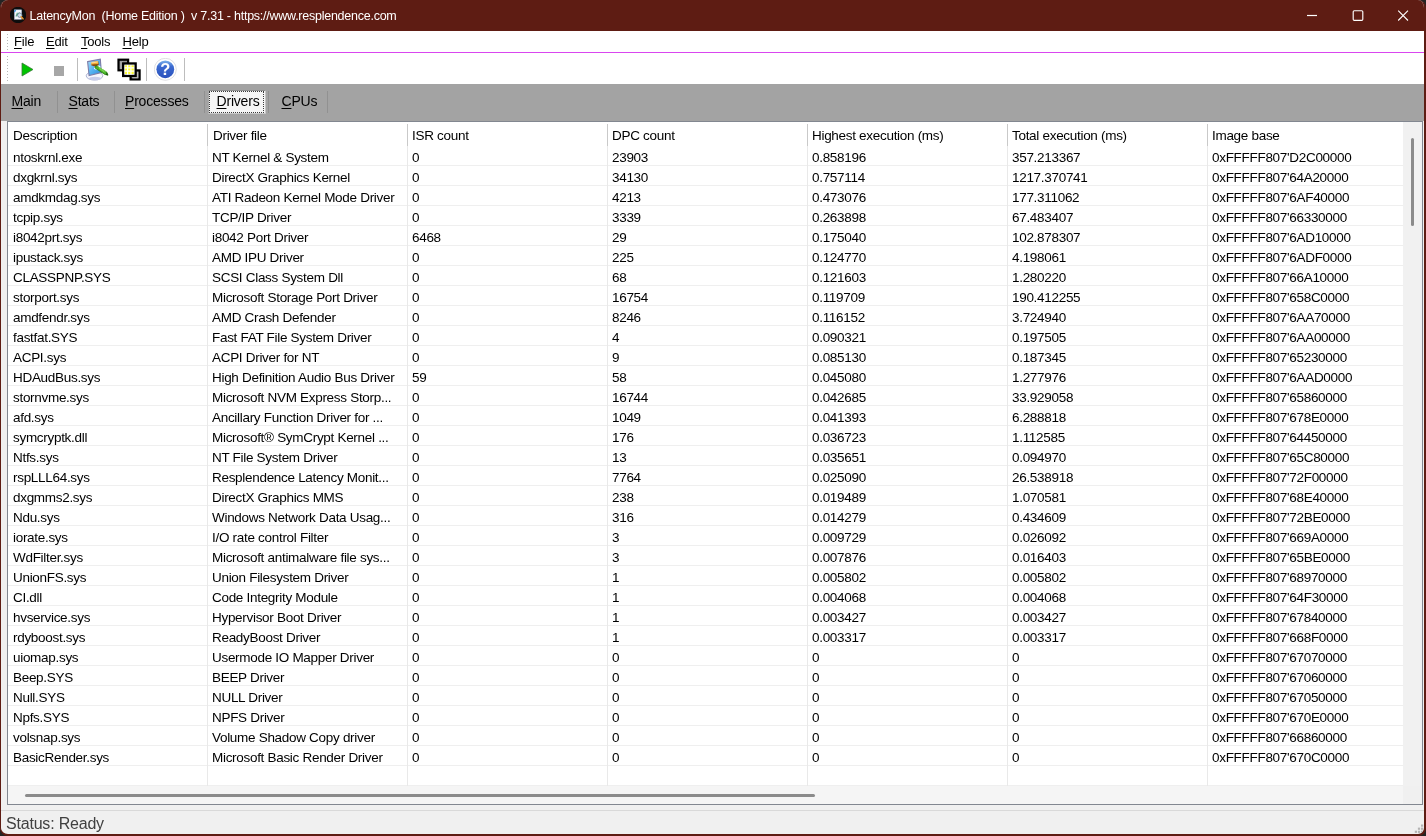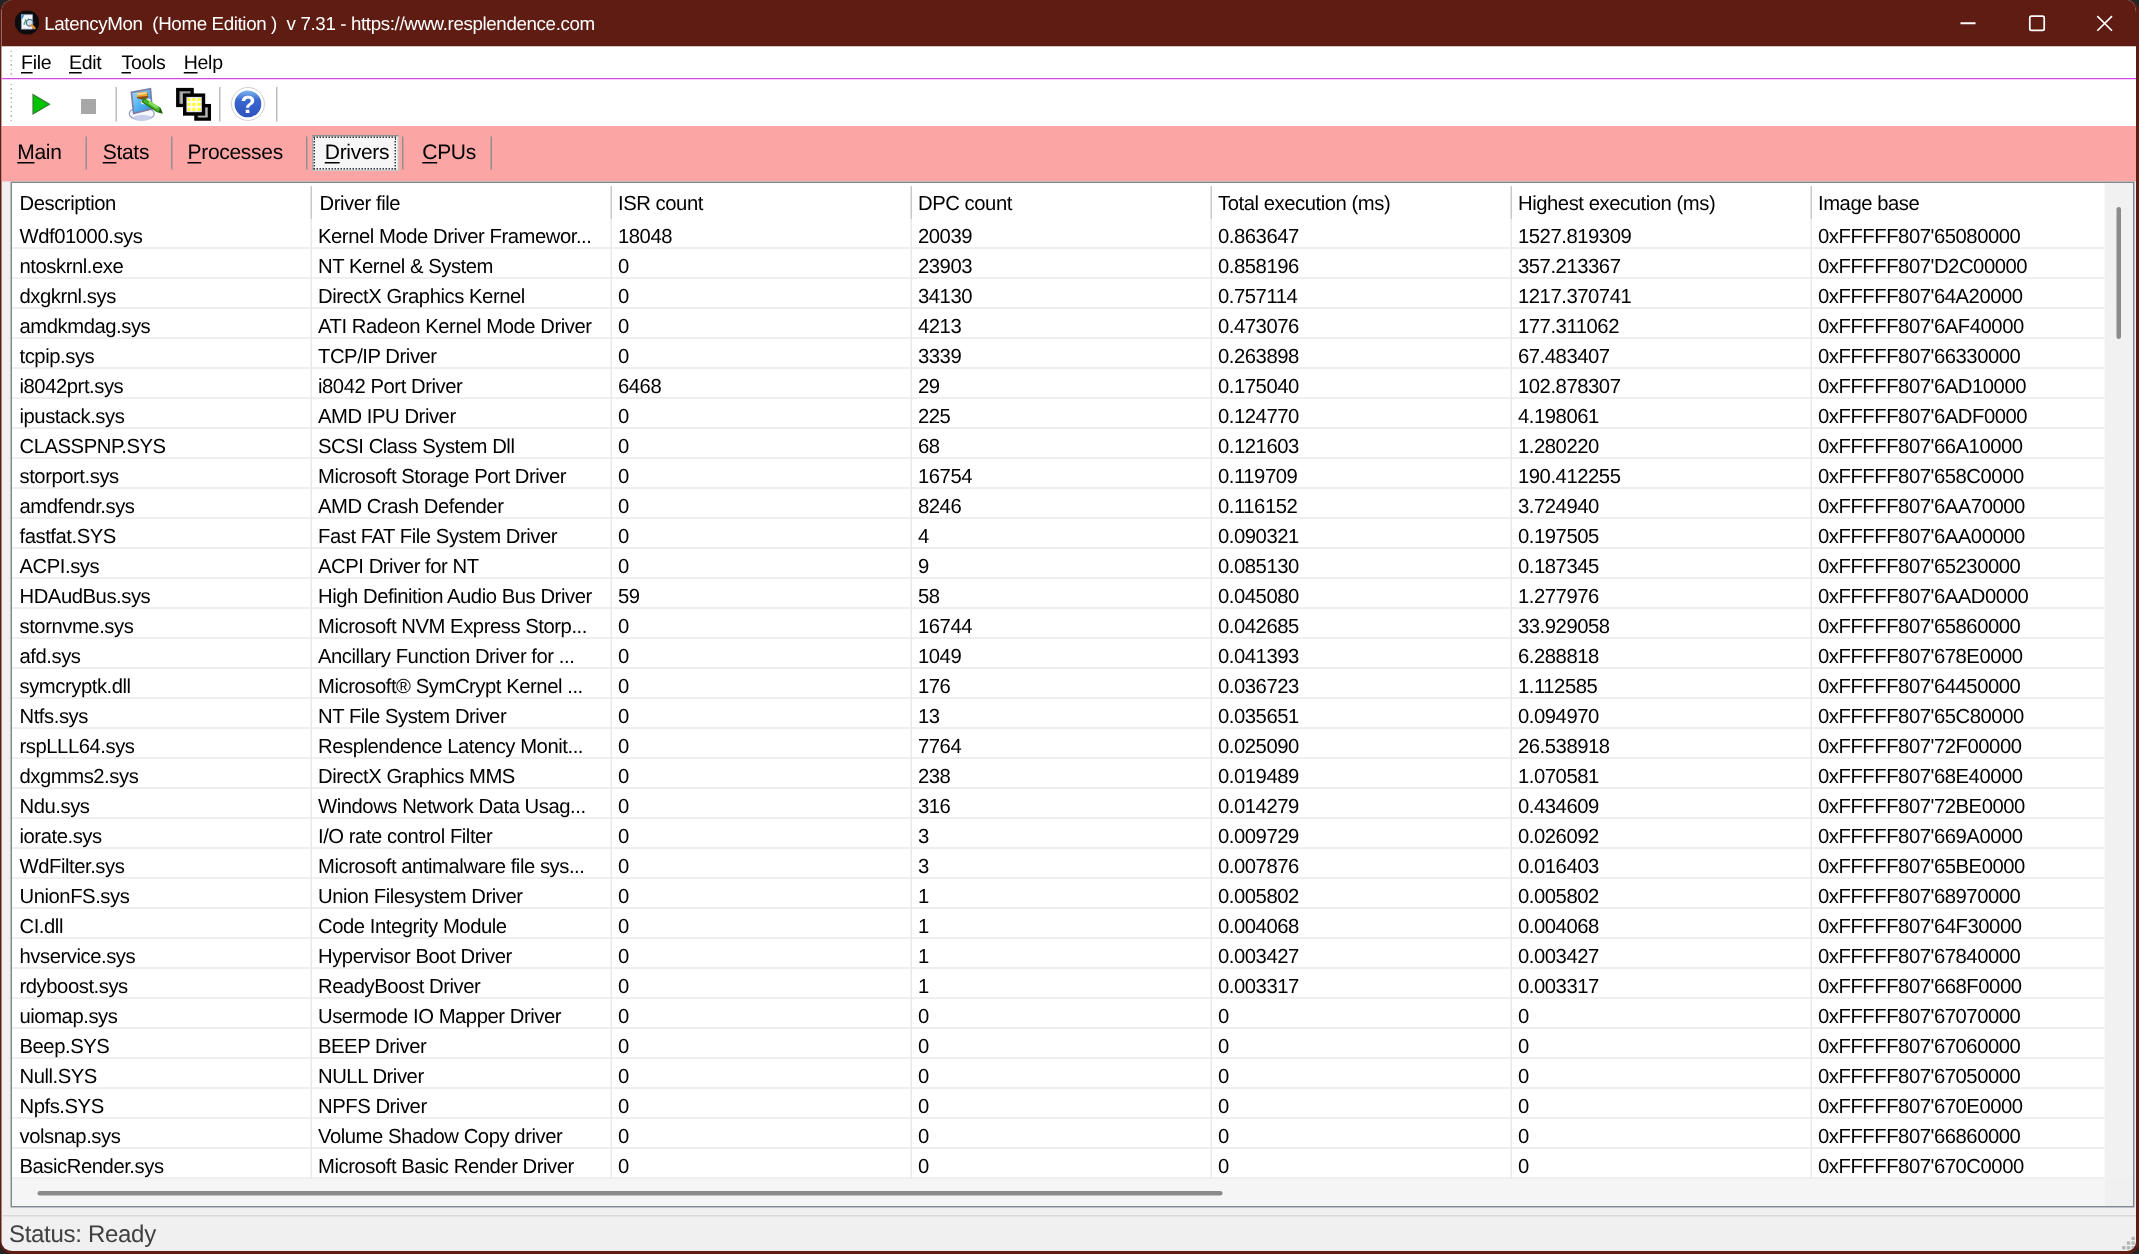--- a/index.html
+++ b/index.html
@@ -17,21 +17,21 @@
 #menubar { position:absolute; left:0; top:31px; width:100%; height:22px; background:#fff;
   border-bottom:1px solid #d946ef; }
 .menuitem { position:absolute; top:0; font-size:13px; letter-spacing:-0.2px; color:#000; line-height:21px; }
 .grip { position:absolute; left:5.5px; width:1.2px;
   background:repeating-linear-gradient(to bottom,#b8b8b8 0 1px,transparent 1px 3px); }
 u { text-decoration:underline; text-underline-offset:2px; }
 
 #toolbar { position:absolute; left:0; top:53px; width:100%; height:31px; background:#fff; }
 .tsep { position:absolute; top:5px; width:1px; height:23px; background:#bdbdbd; }
 
-#tabstrip { position:absolute; left:0; top:84px; width:100%; height:37px; background:#fca5a5;padding-left:25px; }
+#tabstrip { position:absolute; left:0; top:84px; width:100%; height:37px; background:#a3a3a3;padding-left:25px; }
 .tab { position:absolute; top:9px; font-size:14px; letter-spacing:-0.2px; line-height:16px; color:#000; }
 .vsep { position:absolute; top:7px; height:22px; width:1px; background:#919191; }
 #focusbox { position:absolute; left:206.5px; top:5.5px; width:58px; height:24.5px; background:#f6f6f6;
   border:1px solid #c9c9c9; border-top-color:#8f8f8f; border-left-color:#ababab; }
 #focusdots { position:absolute; left:0.5px; top:0.5px; width:55px; height:21.5px; border:1px dotted #3a3a3a; }
 
 #table { position:absolute; left:6px; top:121px; width:1416px; height:684px;
   background:#fff; border:1px solid #828790; }
 #thead { position:absolute; left:0; top:0; width:1395px; height:24px; }
 #tbody { position:absolute; left:0; top:24px; width:1395px; height:640px;
@@ -148,41 +148,32 @@
     <div class="tab" style="left:280.5px"><u>C</u>PUs</div>
     <div class="vsep" style="left:326px"></div>
   </div>
   <div id="table">
     <div id="thead">
         <div class="thr">
       <div class="c c1">Description</div>
           <div class="c c0">Driver file</div>
           <div class="c c2">ISR count</div>
       <div class="c c3">DPC count</div>
-          <div class="c c5">Total execution (ms)</div>
-      <div class="c c4">Highest execution (ms)</div>
+          <div class="c c4">Highest execution (ms)</div>
+      <div class="c c5">Total execution (ms)</div>
           <div class="c c6">Image base</div>
     </div>
       </div>
     <div class="colseph" style="left:199px"></div>
       <div class="colseph" style="left:399px"></div>
     <div class="colseph" style="left:599px"></div>
       <div class="colseph" style="left:799px"></div>
     <div class="colseph" style="left:999px"></div>
       <div class="colseph" style="left:1199px"></div>
     <div id="tbody">
-<div class="tr">
-          <div class="c c0">Wdf01000.sys</div>
-          <div class="c c1">Kernel Mode Driver Framewor...</div>
-          <div class="c c2">18048</div>
-          <div class="c c3">20039</div>
-          <div class="c c4">0.863647</div>
-          <div class="c c5">1527.819309</div>
-          <div class="c c6">0xFFFFF807'65080000</div>
-        </div>
 <div class="tr">
           <div class="c c0">ntoskrnl.exe</div>
           <div class="c c1">NT Kernel &amp; System</div>
           <div class="c c2">0</div>
           <div class="c c3">23903</div>
           <div class="c c4">0.858196</div>
           <div class="c c5">357.213367</div>
           <div class="c c6">0xFFFFF807'D2C00000</div>
         </div>
 <div class="tr">

